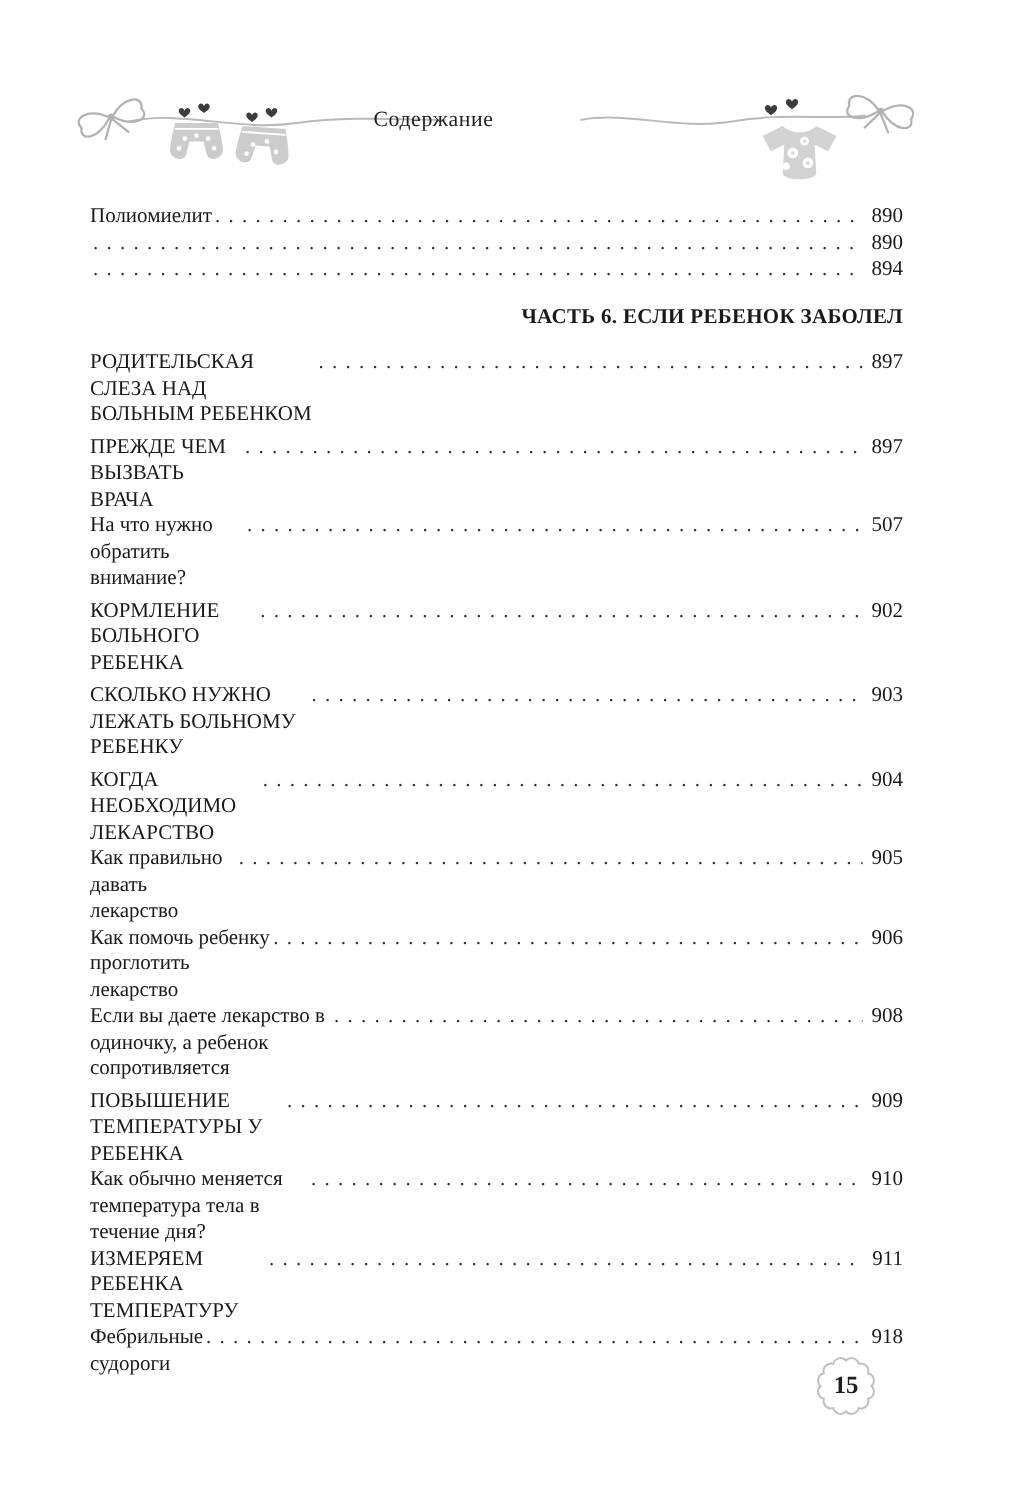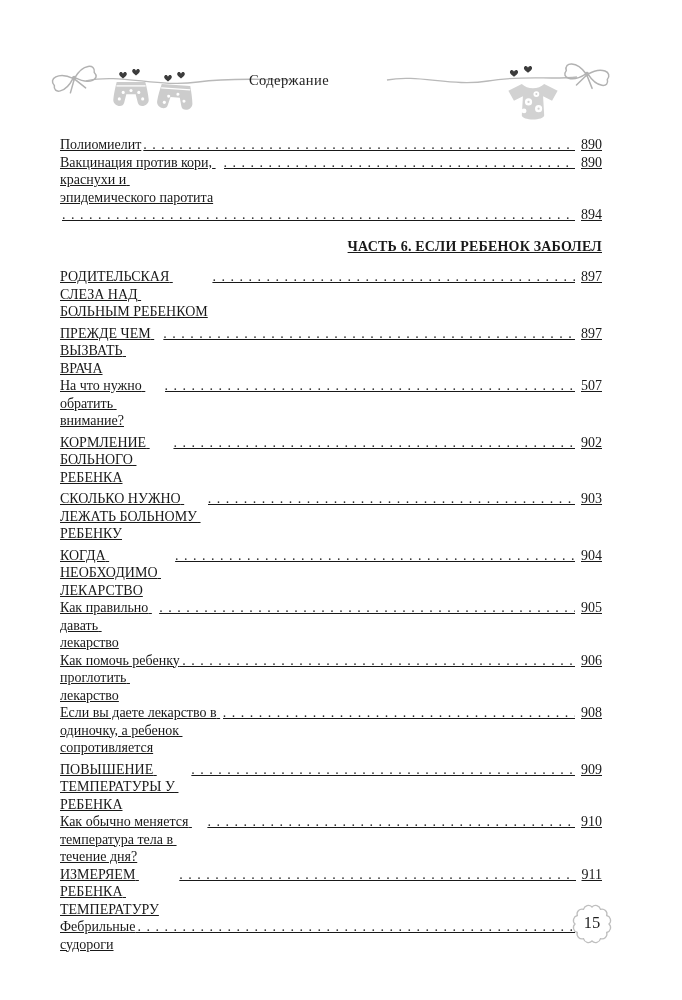--- a/index.html
+++ b/index.html
@@ -19,33 +19,33 @@
     position:absolute; top:72px; left:0; right:0;
     text-align:center;
     font-size:14.5px; letter-spacing:0.4px; color:#222;
   }
 
   
   .toc {
     position:absolute; top:136px; left:60px; width:542px;
     font-size:14px; line-height:17.5px; color:#191919;
   }
-  .row { display:flex; align-items:baseline;text-decoration:underline; }
+  .row { display:flex; align-items:baseline; }
   .row .lbl { white-space:pre-wrap; }
   .row .leader { flex:1 1 auto; overflow:hidden; white-space:nowrap; min-width:10px; margin:0 2px; }
   .row .leader::after {
     content: ". . . . . . . . . . . . . . . . . . . . . . . . . . . . . . . . . . . . . . . . . . . . . . . . . . . . . . . . . . . . . . . . . . . . . . . . . . . . . . . . . . . . . . . . . . . .";
     font-weight:400; letter-spacing:1px; color:#2b2b2b;
   }
   .row .pg { flex:0 0 auto; margin-left:4px;text-align:right; }
   .t-part { font-weight:700; margin:14px 0 13px; letter-spacing:0.2px;justify-content:flex-end; }
   .gs { margin-top:4px; }
 
   
-  .folio { position:absolute; left:568px; top:900px; width:48px; height:48px; }
+  .folio { position:absolute; left:540px; top:900px; width:48px; height:48px;font-weight:bold; }
   .folio svg { position:absolute; top:0; left:0; }
   .folio-num {
     position:absolute; top:50%; left:50%; transform:translate(-50%,-53%);
     font-size:16.5px; color:#1f1f1f;
   }
 </style>
 </head>
 <body>
 
 <div class="page">
@@ -122,21 +122,20 @@
 
   <div class="header-title">Содержание</div>
 
   <div class="toc">
       <div class="row t-sub">
         <span class="lbl">Полиомиелит</span>
         <span class="leader"></span>
         <span class="pg">890</span>
       </div>
       <div class="row t-sub">
-        <span class="lbl">Вакцинация против кори, краснухи и эпидемического паротита</span>
         <span class="leader"></span>
         <span class="pg">890</span>
       </div>
       <div class="row t-sub">
         <span class="leader"></span>
         <span class="pg">894</span>
       </div>
       <div class="row t-part">
         <span class="lbl">ЧАСТЬ 6. ЕСЛИ РЕБЕНОК ЗАБОЛЕЛ</span>
       </div>

